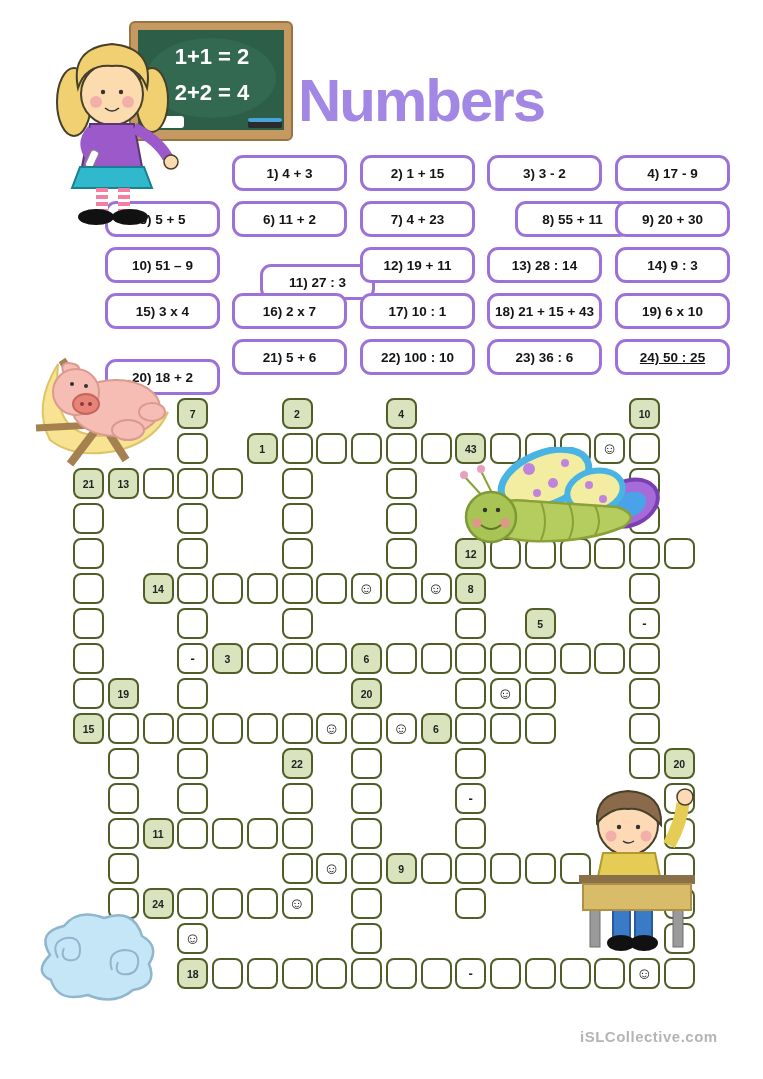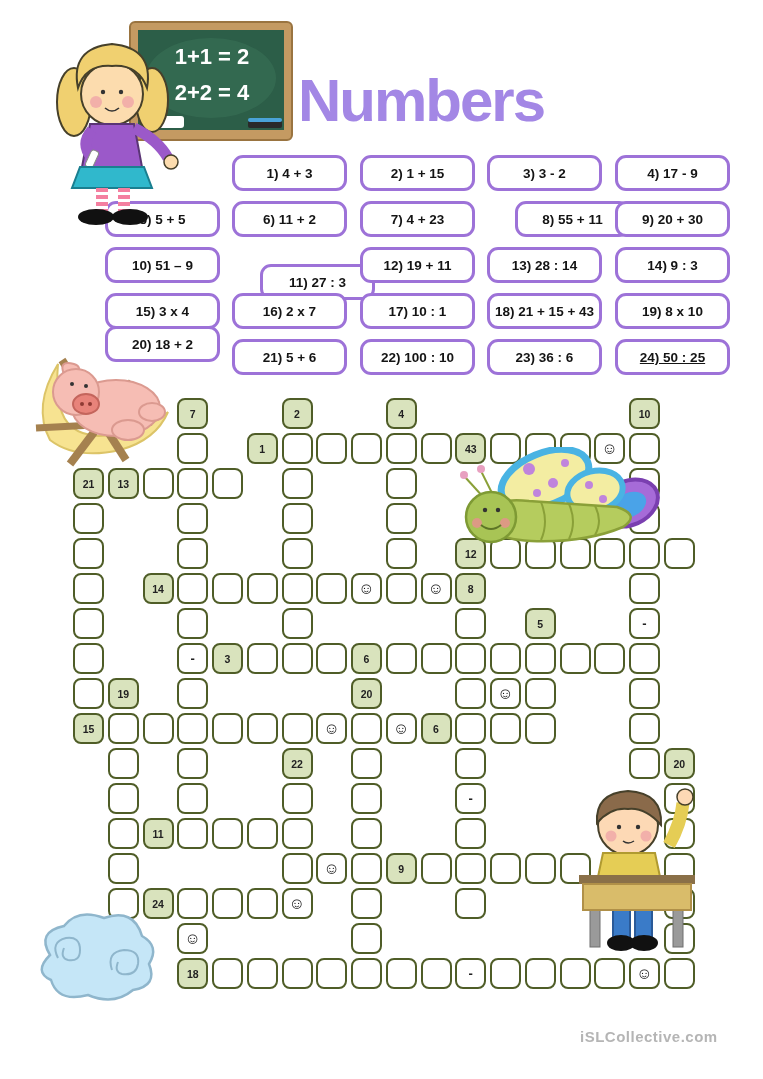--- a/index.html
+++ b/index.html
@@ -92,22 +92,22 @@
     <div class="clue-box" style="left: 615px; top: 201px;">9) 20 + 30</div>
     <div class="clue-box" style="left: 105px; top: 247px;">10) 51 – 9</div>
     <div class="clue-box" style="left: 232px; top: 264px; margin-left: 28px;">11) 27 : 3</div>
     <div class="clue-box" style="left: 360px; top: 247px;">12) 19 + 11</div>
     <div class="clue-box" style="left: 487px; top: 247px;">13) 28 : 14</div>
     <div class="clue-box" style="left: 615px; top: 247px;">14) 9 : 3</div>
     <div class="clue-box" style="left: 105px; top: 293px;">15) 3 x 4</div>
     <div class="clue-box" style="left: 232px; top: 293px;">16) 2 x 7</div>
     <div class="clue-box" style="left: 360px; top: 293px;">17) 10 : 1</div>
     <div class="clue-box" style="left: 487px; top: 293px;">18) 21 + 15 + 43</div>
-    <div class="clue-box" style="left: 615px; top: 293px;">19) 8 x 10</div>
-    <div class="clue-box" style="left: 105px; top: 326px;">20) 18 + 2</div>
+    <div class="clue-box" style="left: 615px; top: 293px;">19) 6 x 10</div>
+    <div class="clue-box" style="left: 105px; top: 359px;">20) 18 + 2</div>
     <div class="clue-box" style="left: 232px; top: 339px;">21) 5 + 6</div>
     <div class="clue-box" style="left: 360px; top: 339px;">22) 100 : 10</div>
     <div class="clue-box" style="left: 487px; top: 339px;">23) 36 : 6</div>
     <div class="clue-box" style="left: 615px; top: 339px; text-decoration: underline;">24) 50 : 25</div>
   </div>
 
 <div id="grid-layer">
     <div class="cell n" style="left: 177.25px; top: 398px;">7</div>
     <div class="cell n" style="left: 281.5px; top: 398px;">2</div>
     <div class="cell n" style="left: 385.75px; top: 398px;">4</div>

